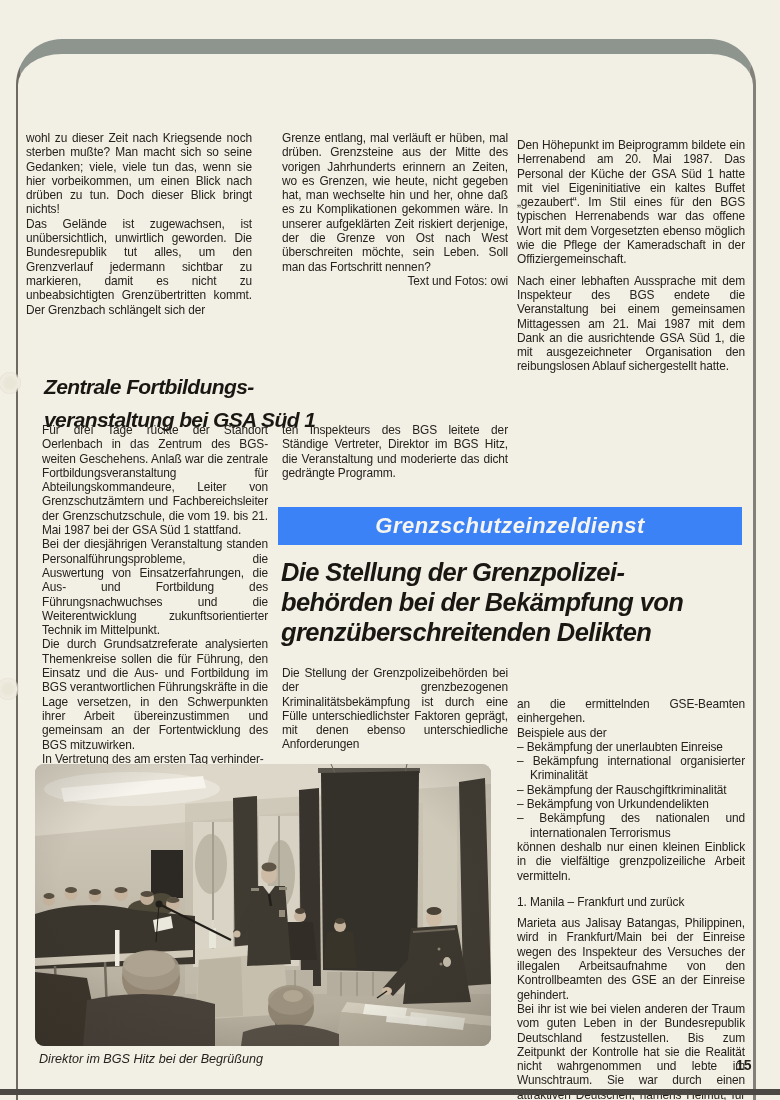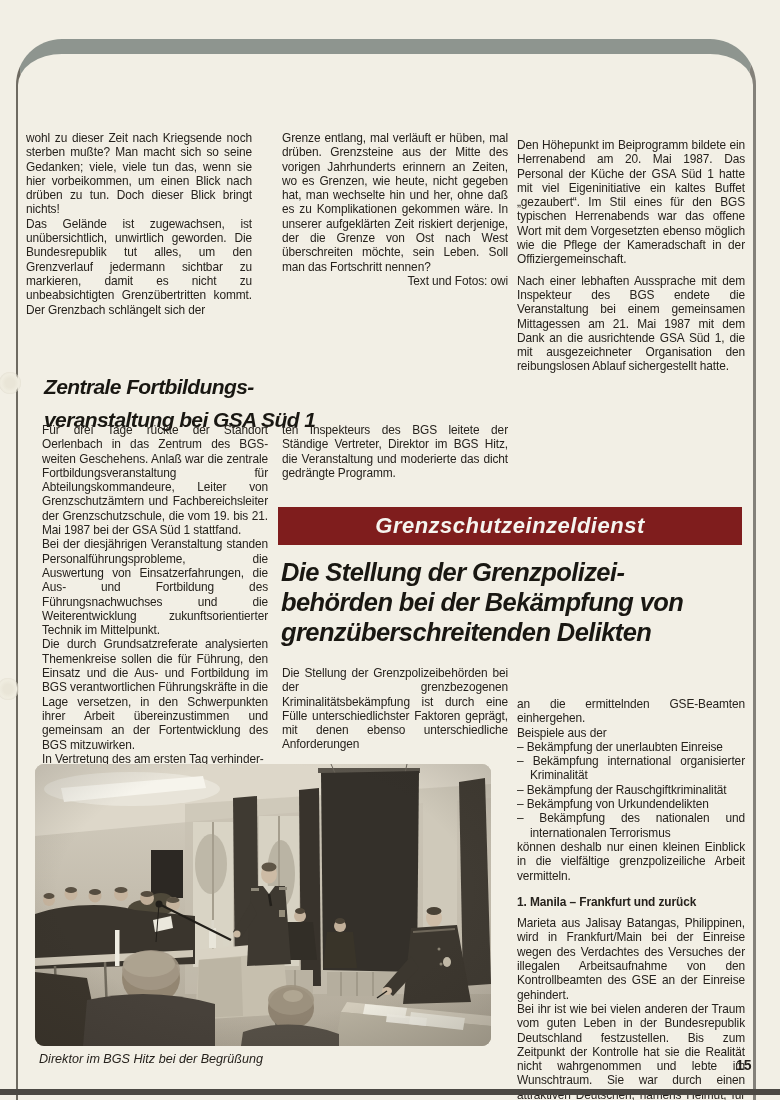--- a/index.html
+++ b/index.html
@@ -16,25 +16,25 @@
   .hole1{left:-1px;top:372px;}
   .hole2{left:-3px;top:678px;}
   
   .col{position:absolute;text-align:justify;font-size:11.9px;line-height:14.3px;letter-spacing:-0.1px;}
   .col p{margin:0;}
   .col p.gap{margin-top:7px;}
   .byline{margin-top:15px;text-align:right;}
   .headline{position:absolute;font-style:italic;font-weight:bold;color:#191712;letter-spacing:-0.6px;}
   .headline1{left:44px;top:333px;font-size:21px;line-height:33px;width:470px;margin-top:37px;}
   .headline2{left:281px;top:557px;font-size:25.5px;line-height:30px;width:478px;}
-  .banner{position:absolute;left:278px;top:507px;width:464px;height:38px;background:#7f1d1d;
+  .banner{position:absolute;left:278px;top:507px;width:464px;height:38px;background:#3b82f6;
           color:#f5f4ef;font-style:italic;font-weight:bold;font-size:22px;line-height:38px;
           text-align:center;letter-spacing:0.5px;}
   .list-item{padding-left:13px;text-indent:-13px;margin:0;}
-  .sec-head{font-weight:bold;margin:12px 0 7px 0 !important;}
+  .sec-head{font-weight:normal;margin:12px 0 7px 0 !important;}
   .photo{position:absolute;left:35px;top:764px;width:456px;height:282px;border-radius:9px;
          overflow:hidden;background:#b9b1a2;}
   .caption{position:absolute;left:39px;top:1052px;font-style:italic;font-size:12.6px;color:#26221d;}
   .page-num{position:absolute;left:736px;top:1057px;font-size:14px;font-weight:bold;color:#26221d;}
 </style>
 </head>
 <body>
 
 <div class="page">
 
@@ -82,21 +82,21 @@
   <div class="col" style="left:517px;top:668px;width:228px;margin-top:29px;">
     <p>an die ermittelnden GSE-Beamten einhergehen.</p>
     <p>Beispiele aus der</p>
     <p class="list-item">– Bekämpfung der unerlaubten Einreise</p>
     <p class="list-item">– Bekämpfung international organisierter Kriminalität</p>
     <p class="list-item">– Bekämpfung der Rauschgiftkriminalität</p>
     <p class="list-item">– Bekämpfung von Urkundendelikten</p>
     <p class="list-item">– Bekämpfung des nationalen und internationalen Terrorismus</p>
     <p>können deshalb nur einen kleinen Einblick in die vielfältige grenzpolizeiliche Arbeit vermitteln.</p>
     <p class="sec-head">1. Manila – Frankfurt und zurück</p>
-    <p>Marieta aus Jalisay Batangas, Philippinen, wird in Frankfurt/Main bei der Einreise wegen des Verdachtes des Versuches der illegalen Arbeitsaufnahme von den Kontrollbeamten des GSE an der Einreise gehindert.</p>
+    <p>Marieta aus Jalisay Batangas, Philippinen, wird in Frankfurt/Main bei der Einreise wegen des Inspekteur des Versuches der illegalen Arbeitsaufnahme von den Kontrollbeamten des GSE an der Einreise gehindert.</p>
     <p>Bei ihr ist wie bei vielen anderen der Traum vom guten Leben in der Bundesrepublik Deutschland festzustellen. Bis zum Zeitpunkt der Kontrolle hat sie die Realität nicht wahrgenommen und lebte im Wunschtraum. Sie war durch einen attraktiven Deutschen, namens Helmut, für Deutschland begeistert worden.</p>
   </div>
 
   <div class="photo">
     <svg width="456" height="282" viewBox="0 0 456 282" xmlns="http://www.w3.org/2000/svg">
       <defs>
         <linearGradient id="pbg" x1="0" y1="0" x2="0" y2="1">
           <stop offset="0" stop-color="#d6d0c2"></stop>
             <stop offset="1" stop-color="#b0a898"></stop>
         </linearGradient>

